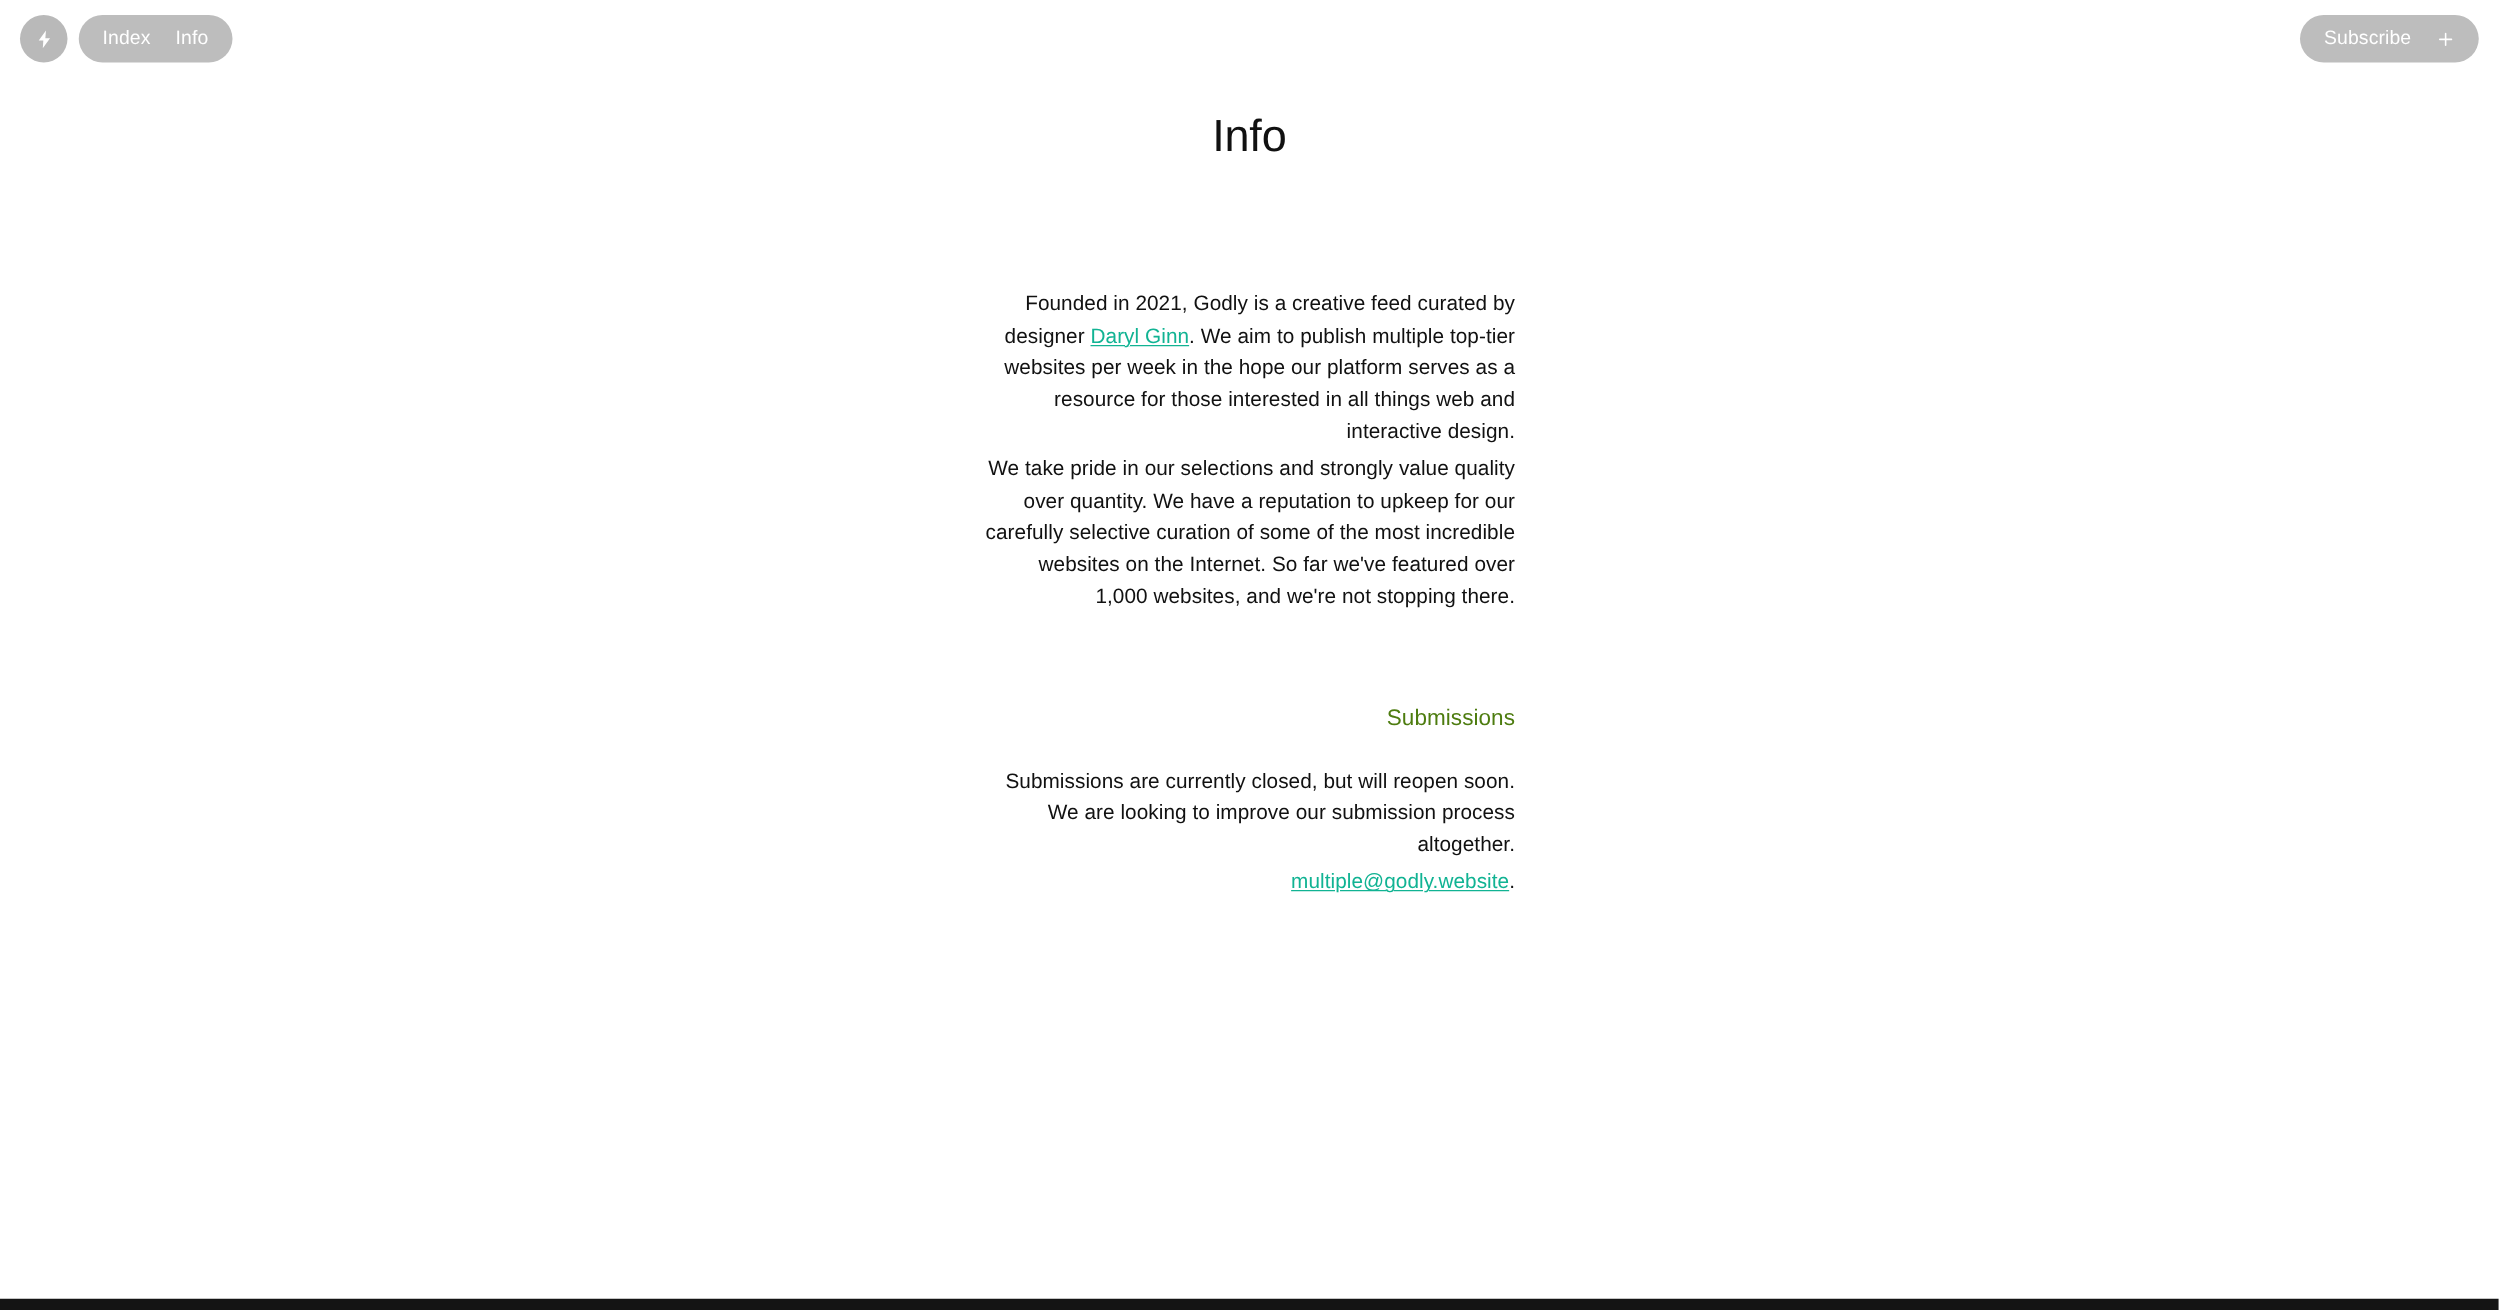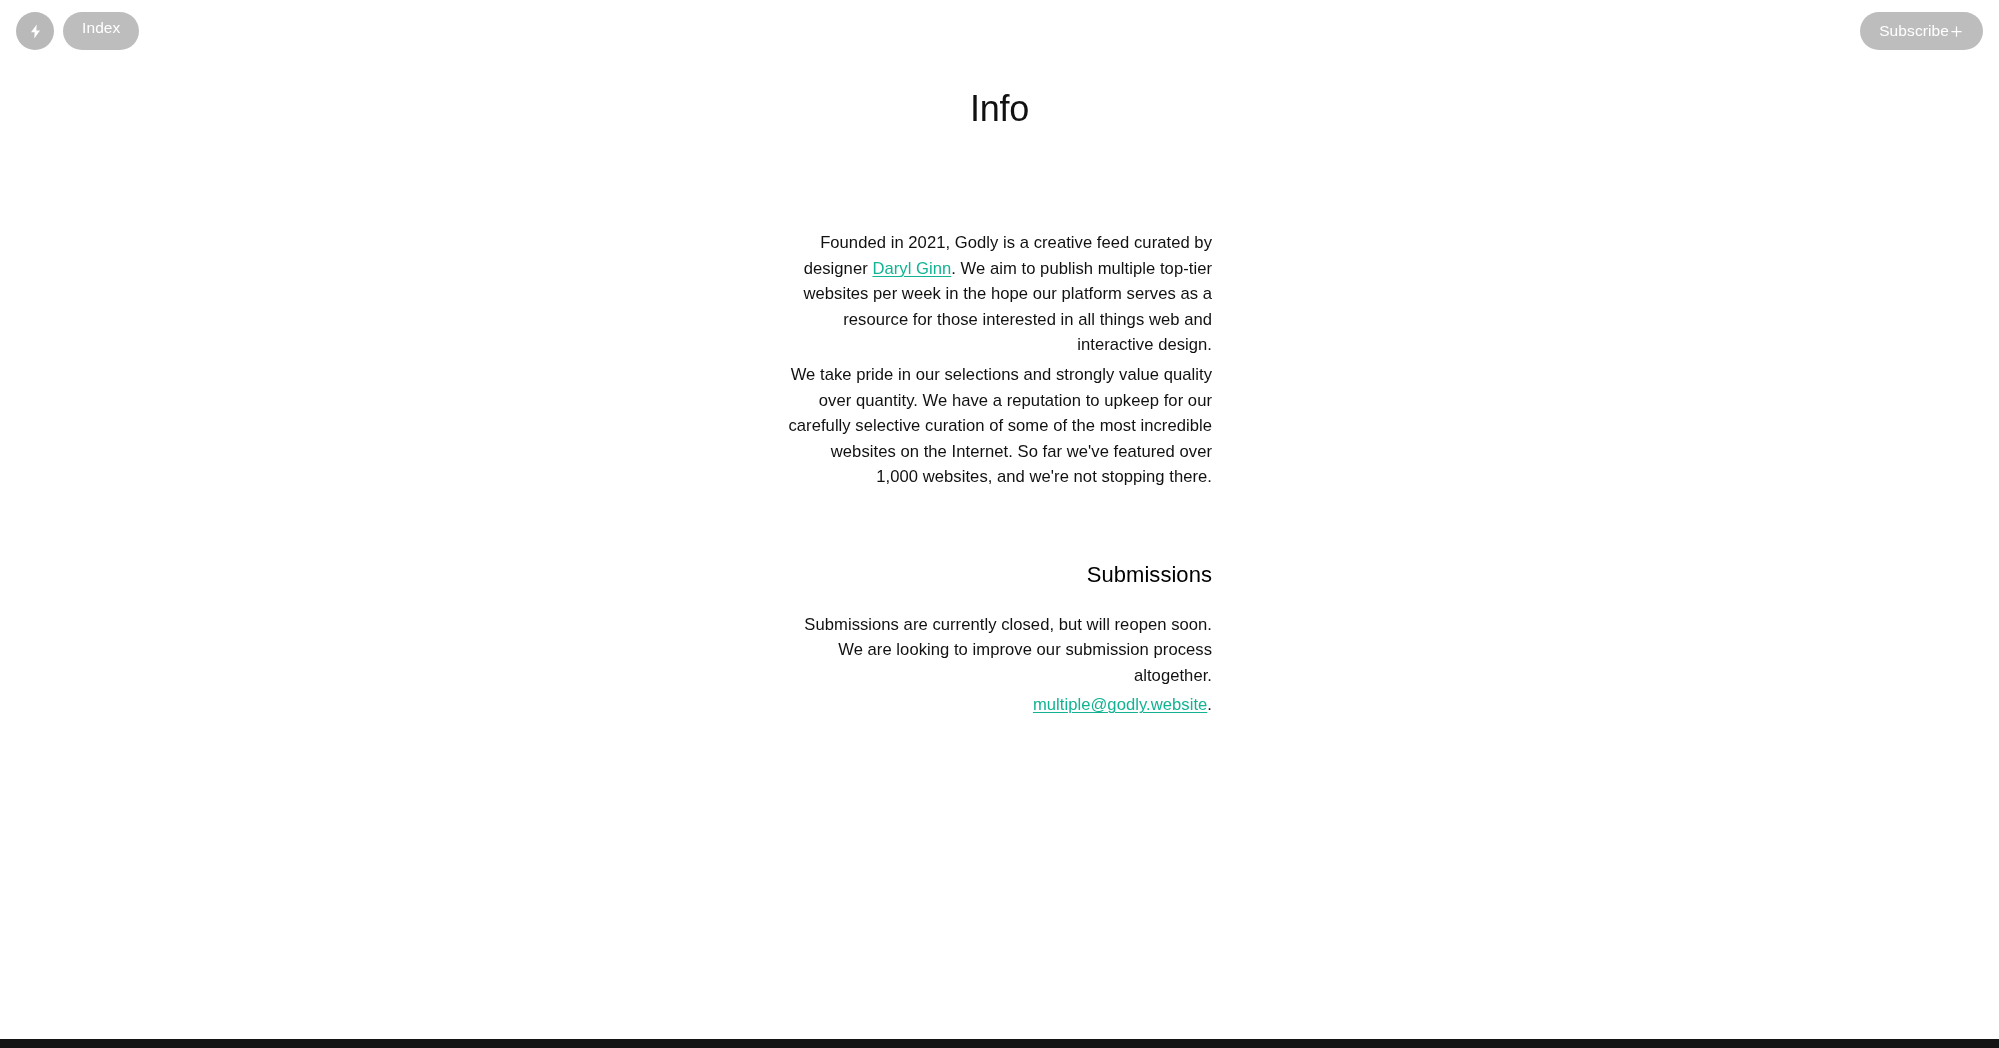--- a/index.html
+++ b/index.html
@@ -50,21 +50,20 @@
   .logo-badge svg { display: block; }
 
   .nav-pill {
     height: 38px;
     border-radius: 19px;
     background: #bdbdbd;
     display: flex;
     align-items: center;
     gap: 0px;
     padding: 0 9px;
-    flex-direction: column;
   }
 
   .nav-pill .nav-link {
     color: #ffffff;
     font-size: 15.5px;
     line-height: 1;
     letter-spacing: .1px;
     padding: 8px 10px;
     border-radius: 14px;
     text-decoration: none;
@@ -77,21 +76,21 @@
     border-radius: 19px;
     background: #bdbdbd;
     color: #ffffff;
     border: none;
     font-family: "Liberation Sans", sans-serif;
     font-size: 15.5px;
     letter-spacing: .1px;
     padding: 0 19px;
     display: flex;
     align-items: center;
-    gap: 0;
+    gap: 20px;
     cursor: pointer;
     white-space: nowrap;
   }
   .subscribe-btn .plus-icon {
     display: inline-flex;
     align-items: center;
     justify-content: center;
     width: 15px;
     height: 15px;
   }
@@ -128,24 +127,24 @@
   .content p {
     font-size: 16.6px;
     line-height: 25.6px;
     color: #111111;
     letter-spacing: .05px;
   }
 
   .content p + p { margin-top: 4px; }
 
   .section-heading {
-    font-size: 22px;
+    font-size: 18px;
     line-height: 25.6px;
     font-weight: 400;
-    color: #000000;
+    color: #4d7c0f;
     margin-top: 72px;
     margin-bottom: 24px;
     letter-spacing: .05px;
   }
 
   .content a {
     color: #11b393;
     text-decoration: underline;
     text-underline-offset: 1.5px;
     text-decoration-thickness: 1px;

